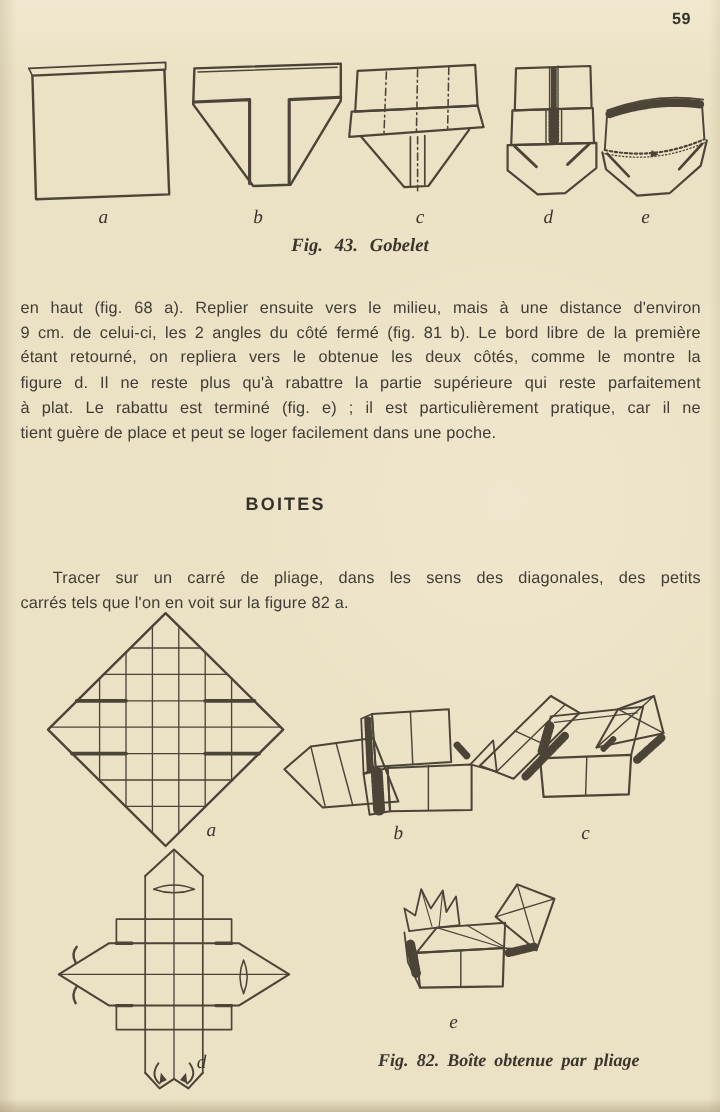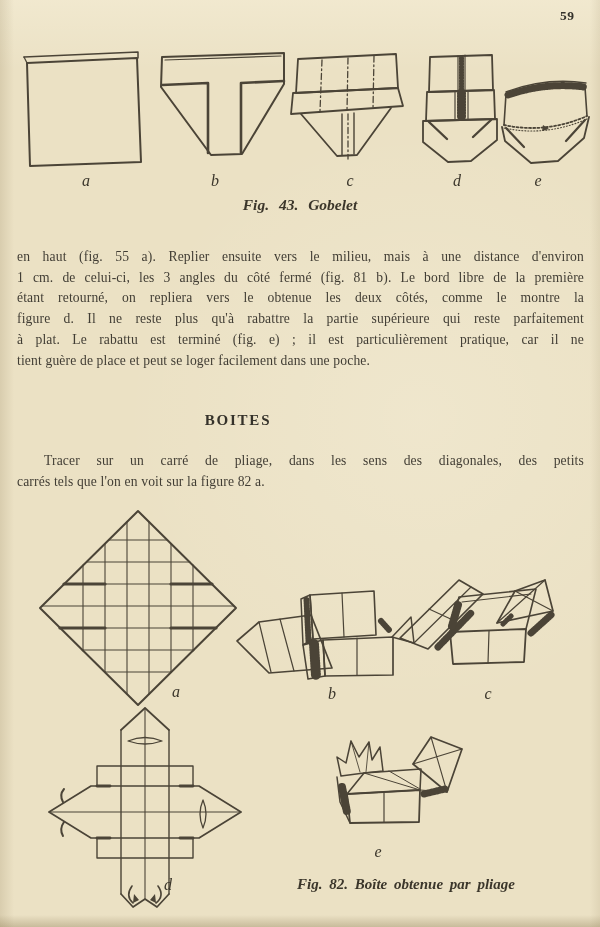--- a/index.html
+++ b/index.html
@@ -8,43 +8,43 @@
     background-color:#ebe1c4;
     background-image:
       linear-gradient(90deg, rgba(120,100,60,0.16), rgba(120,100,60,0) 14px),
       linear-gradient(270deg, rgba(120,100,60,0.10), rgba(120,100,60,0) 10px),
       linear-gradient(0deg, rgba(110,90,50,0.28), rgba(110,90,50,0) 12px),
       linear-gradient(180deg, rgba(255,250,232,0.30), rgba(255,250,232,0) 70px),
       radial-gradient(circle at 70% 45%, rgba(255,252,240,0.20), rgba(255,252,240,0) 45%);
     font-family:"Liberation Sans", sans-serif;
     color:#3f3b32;
   }
-  .abs{position:absolute;font-family:Liberation Serif, serif;}
+  .abs{position:absolute;}
   .page-number{
     left:560px;top:8px;font-size:13.5px;font-weight:bold;color:#35332c;letter-spacing:.5px;
   }
   svg{position:absolute;left:0;}
   .fig-label{
     font-family:"Liberation Serif", serif;font-style:italic;font-size:16px;fill:#3b362b;
   }
   .caption{
     font-family:"Liberation Serif", serif;font-style:italic;font-weight:600;
     font-size:15.5px;color:#3b362b;text-align:center;width:600px;
   }
   .cap81{top:196px;left:0;word-spacing:6px;}
-  .cap82{top:876px;left:276px;width:260px;word-spacing:3px;font-size:15px;}
+  .cap82{top:876px;left:294px;width:260px;word-spacing:3px;font-size:15px;}
   .body-par{
     left:17px;width:567px;font-size:13.6px;line-height:20.7px;letter-spacing:.15px;
     color:#413d34;
   }
   .par1{top:247px;}
   .par2{top:451px;}
   .jline{text-align:justify;text-align-last:justify;white-space:normal;}
   .jline.last{text-align-last:left;}
-  .par2 .indent{text-indent:27px;}
+  .par2 .indent{text-indent:27px;margin-top:21px;}
   .heading{
     top:412px;left:0;width:476px;text-align:center;font-size:15px;font-weight:bold;
     letter-spacing:1.8px;color:#35322a;
   }
   path,line,polyline{vector-effect:none;}
 </style>
 </head>
 <body>
 
 <div class="page">
@@ -98,22 +98,22 @@
     <text class="fig-label" x="86" y="186" text-anchor="middle" stroke="none">a</text>
     <text class="fig-label" x="215" y="186" text-anchor="middle" stroke="none">b</text>
     <text class="fig-label" x="350" y="186" text-anchor="middle" stroke="none">c</text>
     <text class="fig-label" x="457" y="186" text-anchor="middle" stroke="none">d</text>
     <text class="fig-label" x="538" y="186" text-anchor="middle" stroke="none">e</text>
   </svg>
 
   <div class="abs caption cap81">Fig. 43. Gobelet</div>
 
   <div class="abs body-par par1">
-    <div class="jline">en haut (fig. 55 a). Replier ensuite vers le milieu, mais à une distance d'environ</div>
-    <div class="jline">1 cm. de celui-ci, les 3 angles du côté fermé (fig. 81 b). Le bord libre de la première</div>
+    <div class="jline">en haut (fig. 68 a). Replier ensuite vers le milieu, mais à une distance d'environ</div>
+    <div class="jline">9 cm. de celui-ci, les 2 angles du côté fermé (fig. 81 b). Le bord libre de la première</div>
     <div class="jline">étant retourné, on repliera vers le obtenue les deux côtés, comme le montre la</div>
     <div class="jline">figure d. Il ne reste plus qu'à rabattre la partie supérieure qui reste parfaitement</div>
     <div class="jline">à plat. Le rabattu est terminé (fig. e) ; il est particulièrement pratique, car il ne</div>
     <div class="jline last">tient guère de place et peut se loger facilement dans une poche.</div>
   </div>
 
   <div class="abs heading">BOITES</div>
 
   <div class="abs body-par par2">
     <div class="jline indent">Tracer sur un carré de pliage, dans les sens des diagonales, des petits</div>

